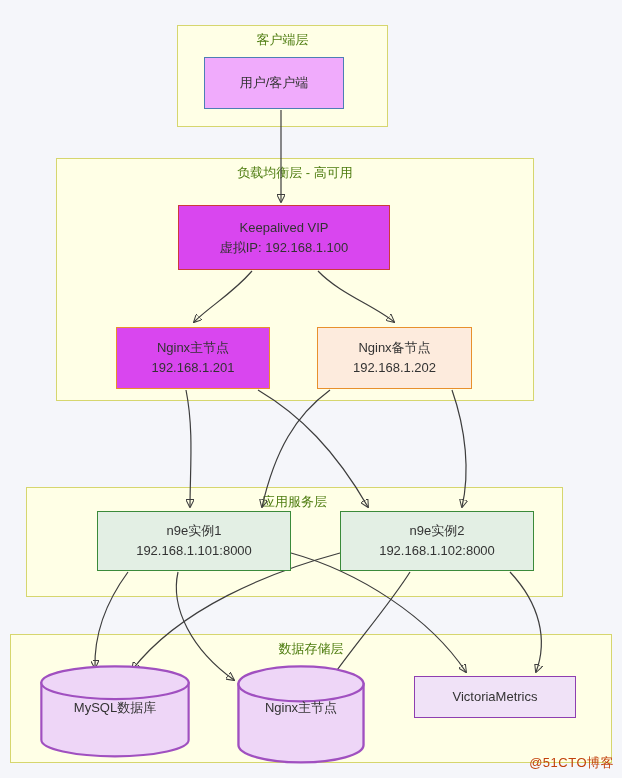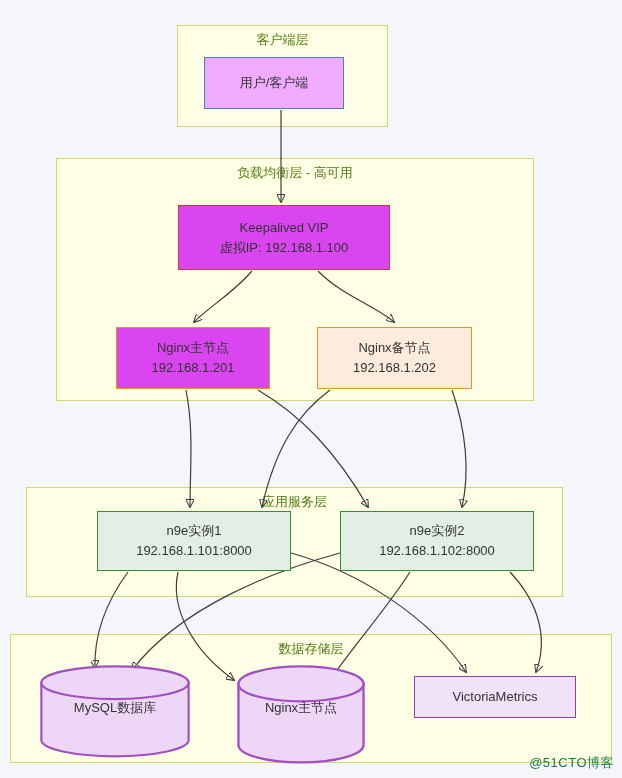--- a/index.html
+++ b/index.html
@@ -115,21 +115,21 @@
     stroke: #3d3d3d;
     stroke-width: 1.2;
   }
 
   
   .watermark {
     position: absolute;
     right: 8px;
     bottom: 6px;
     font-size: 13px;
-    color: #15803d;
+    color: #c2410c;
     letter-spacing: 0.5px;
     white-space: nowrap;
     pointer-events: none;
     margin-left: 12px;
   }
 </style>
 </head>
 <body style="background: rgb(245, 246, 250); width: 622px; height: 778px;">
 
 <div id="diagram-root">

